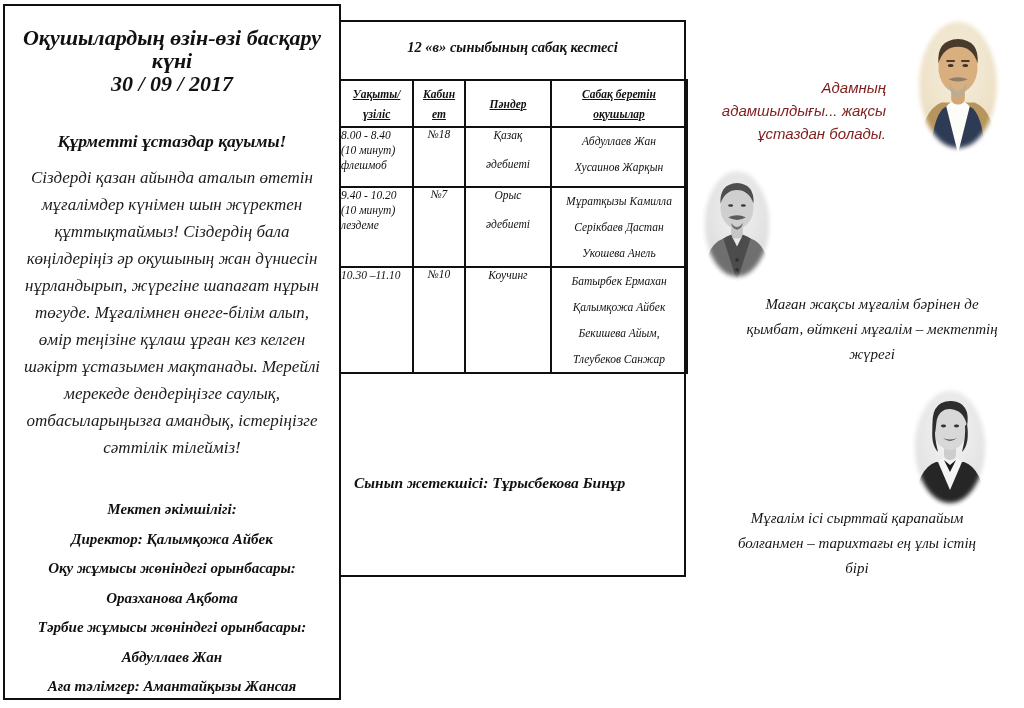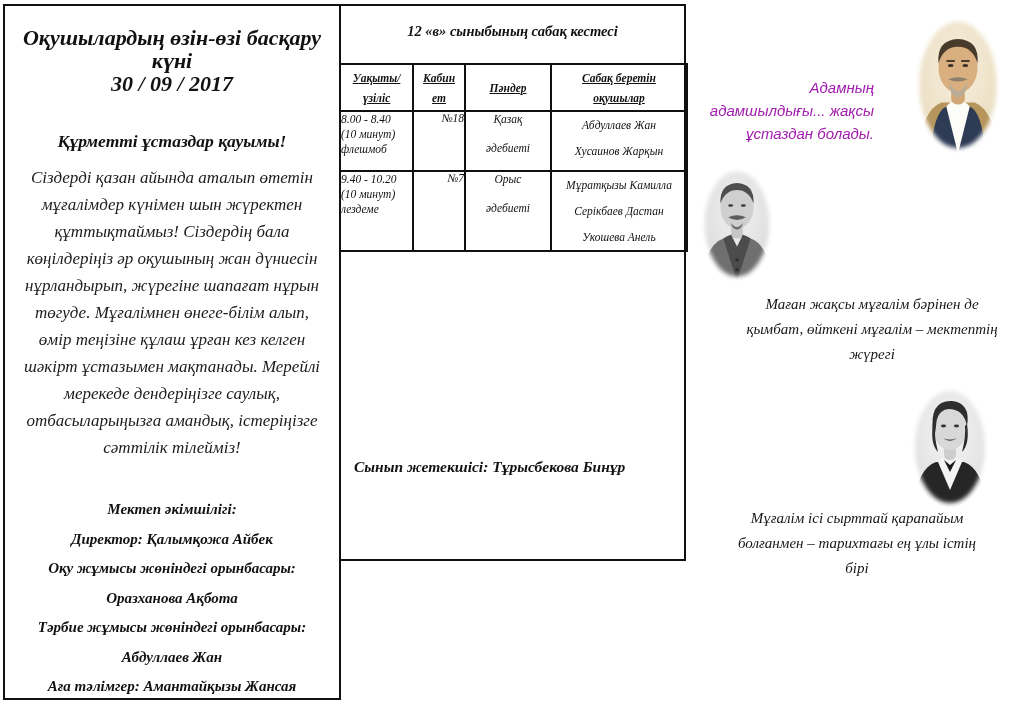--- a/index.html
+++ b/index.html
@@ -10,49 +10,49 @@
   .left-box{position:absolute;left:3px;top:4px;width:338px;height:696px;
             border:2px solid #101010;box-sizing:border-box;text-align:center;
             padding:16px 14px 0 14px;}
   .doc-title{font-size:22px;font-weight:bold;font-style:italic;line-height:23px;margin-top:4px;}
   .greeting{font-size:17.5px;font-weight:bold;font-style:italic;margin-top:36px;}
   .message{font-size:17px;font-style:italic;line-height:27px;margin-top:12px;color:#1b1b1b;}
   .admin{margin-top:34px;font-size:15px;font-weight:bold;font-style:italic;line-height:29.5px;}
   .admin div{margin-bottom:0;}
 
   
-  .mid-box{position:absolute;left:339px;top:4px;width:347px;height:557px;
+  .mid-box{position:absolute;left:339px;top:20px;width:347px;height:557px;
            border:2px solid #101010;box-sizing:border-box;}
   .sched-title{font-size:14.5px;font-weight:bold;font-style:italic;text-align:center;margin-top:17px;}
   table.sched{position:absolute;top:57px;left:-2px;width:347px;border-collapse:collapse;table-layout:fixed;}
   table.sched th,table.sched td{border:2px solid #101010;vertical-align:top;padding:0;
            font-size:11.5px;font-style:italic;overflow:hidden;}
   table.sched th{font-weight:bold;vertical-align:middle;}
   col.c-time{width:73px;}col.c-room{width:52px;}col.c-subj{width:86px;}col.c-stud{width:136px;}
   tr.hrow{height:47px;} tr.r0{height:58px;} tr.r1{height:74px;} tr.r2{height:58px;} tr.r3{height:88px;}
   .hl{line-height:20px;text-align:center;text-decoration:underline;}
   .time-cell{padding:3px 2px 0 4px;text-align:left;}
   .time-cell div{line-height:15px;}
-  .room-cell{padding-top:6px;text-align:right;margin-top:7px;}
+  .room-cell{padding-top:6px;text-align:center;margin-top:7px;}
   .subj-cell{padding-top:5px;text-align:center;}
   .subj-cell div{line-height:15px;margin-bottom:14px;}
   .stud-cell{padding-top:5px;text-align:center;}
   .stud-cell div{line-height:26px;}
   .class-teacher{position:absolute;top:452px;left:13px;font-size:15.5px;font-weight:bold;font-style:italic;}
 
   
   .right-panel{position:absolute;left:690px;top:0;width:334px;height:708px;}
   .portrait{position:absolute;}
   .portrait svg{display:block;width:100%;height:100%;}
   .p1{left:224px;top:16px;width:88px;height:138px;}
   .p2{left:10px;top:166px;width:74px;height:116px;}
   .p3{left:220px;top:386px;width:80px;height:122px;}
-  .quote1{position:absolute;left:6px;top:76px;width:178px;text-align:right;
+  .quote1{position:absolute;left:18px;top:76px;width:178px;text-align:right;
           font-family:"Liberation Sans","DejaVu Sans",sans-serif;
-          font-style:italic;font-size:15px;line-height:23px;color:#a21caf;}
+          font-style:italic;font-size:15px;line-height:23px;color:#7f1d1d;}
   .quote2{position:absolute;left:56px;top:292px;width:252px;text-align:center;
           font-style:italic;font-size:15px;line-height:25px;color:#151515;}
   .quote3{position:absolute;left:36px;top:506px;width:262px;text-align:center;
           font-style:italic;font-size:15px;line-height:25px;color:#151515;}
 </style>
 </head>
 <body>
 
 <div class="page">
 
@@ -133,20 +133,35 @@
           <div>Орыс</div>
           <div>әдебиеті</div>
         </td>
         <td class="stud-cell">
           <div>Мұратқызы Камилла</div>
           <div>Серікбаев Дастан</div>
           <div>Укошева Анель</div>
         </td>
       </tr>
 
+      <tr class="r3">
+        <td class="time-cell">
+          <div>10.30 –11.10</div>
+        </td>
+        <td class="room-cell">№10</td>
+        <td class="subj-cell">
+          <div>Коучинг</div>
+        </td>
+        <td class="stud-cell">
+          <div>Батырбек Ермахан</div>
+          <div>Қалымқожа Айбек</div>
+          <div>Бекишева Айым,</div>
+          <div>Тлеубеков Санжар</div>
+        </td>
+      </tr>
     </tbody>
       </table>
 
     <div class="class-teacher">Сынып жетекшісі: Тұрысбекова Бинұр</div>
   </div>
 
   <div class="right-panel">
 
     <div class="portrait p1">
       <svg viewBox="0 0 90 140">

